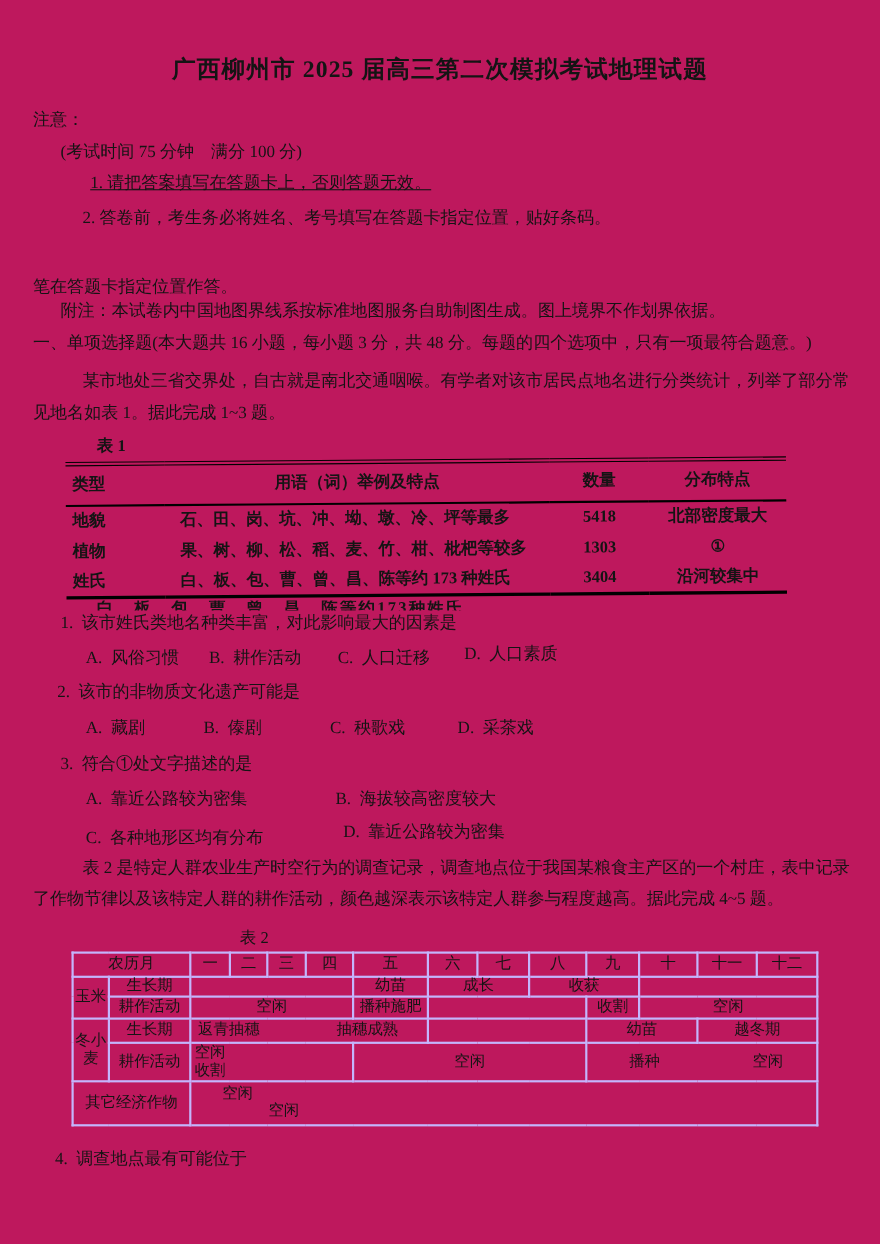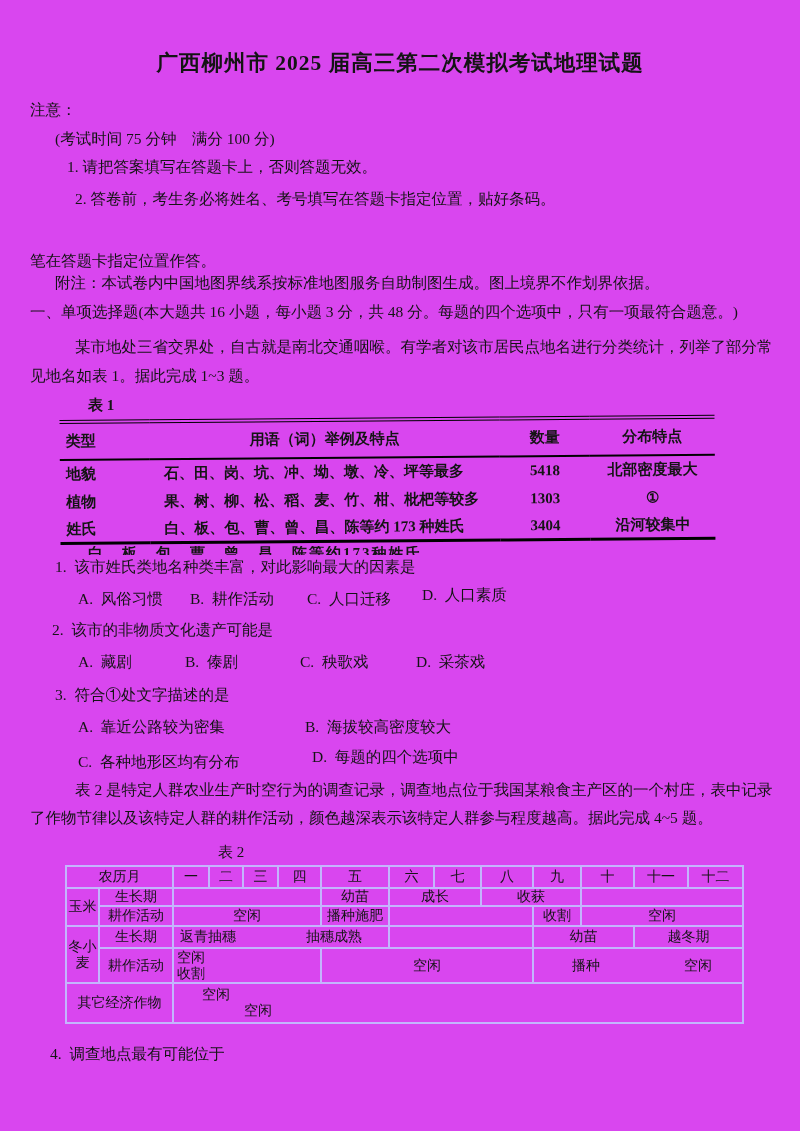--- a/index.html
+++ b/index.html
@@ -1,17 +1,17 @@
 <!DOCTYPE html>
 <html><head>
 <meta charset="utf-8">
 <style>
   html,body{margin:0;padding:0;background:#ffffff;}
   .page{
-    position:relative;width:800px;height:1131px;background:#d946ef;
+    position:relative;width:800px;height:1131px;background:#be185d;
     font-family:"Liberation Serif","DejaVu Serif",serif;color:#141414;
     overflow:hidden;
   }
   .t{position:absolute;white-space:pre;font-size:15.5px;line-height:1.25;}
   .title{
     position:absolute;left:0;right:0;top:48px;text-align:center;
     font-size:21.5px;font-weight:bold;letter-spacing:1px;white-space:pre;
   }
   .cap{position:absolute;white-space:pre;font-size:15px;}
   .bold{font-weight:bold;}
@@ -48,21 +48,21 @@
 </style>
 </head>
 <body>
 
 <div class="page">
 
   <div class="title">广西柳州市 2025 届高三第二次模拟考试地理试题</div>
 
   <div class="t" style="left:30px;top:100px;">注意：</div>
   <div class="t" style="left:55px;top:129px;">(考试时间 75 分钟　满分 100 分)</div>
-  <div class="t" style="left:67px;top:157px;">1. 请把答案填写在答题卡上，否则答题无效。</div>
+  <div class="t" style="left:82px;top:157px;text-decoration:underline;">1. 请把答案填写在答题卡上，否则答题无效。</div>
   <div class="t" style="left:75px;top:189px;">2. 答卷前，考生务必将姓名、考号填写在答题卡指定位置，贴好条码。</div>
   <div class="t" style="left:30px;top:251px;">笔在答题卡指定位置作答。</div>
   <div class="t" style="left:33px;top:273px;margin-left:22px;">附注：本试卷内中国地图界线系按标准地图服务自助制图生成。图上境界不作划界依据。</div>
 
   <div class="t" style="left:30px;top:302px;">一、单项选择题(本大题共 16 小题，每小题 3 分，共 48 分。每题的四个选项中，只有一项最符合题意。)</div>
   <div class="t" style="left:75px;top:337px;">某市地处三省交界处，自古就是南北交通咽喉。有学者对该市居民点地名进行分类统计，列举了部分常</div>
   <div class="t" style="left:30px;top:366px;">见地名如表 1。据此完成 1~3 题。</div>
 
   <div class="cap bold" style="left:88px;top:396px;">表 1</div>
   <table id="table1">
@@ -110,21 +110,21 @@
   <div class="t" style="left:52px;top:620px;">2.  该市的非物质文化遗产可能是</div>
   <div class="t" style="left:78px;top:652px;">A.  藏剧</div>
   <div class="t" style="left:185px;top:652px;">B.  傣剧</div>
   <div class="t" style="left:300px;top:652px;">C.  秧歌戏</div>
   <div class="t" style="left:416px;top:652px;">D.  采茶戏</div>
 
   <div class="t" style="left:55px;top:685px;">3.  符合①处文字描述的是</div>
   <div class="t" style="left:78px;top:717px;">A.  靠近公路较为密集</div>
   <div class="t" style="left:305px;top:717px;">B.  海拔较高密度较大</div>
   <div class="t" style="left:78px;top:752px;">C.  各种地形区均有分布</div>
-  <div class="t" style="left:312px;top:747px;">D.  每题的四个选项中</div>
+  <div class="t" style="left:312px;top:747px;">D.  靠近公路较为密集</div>
 
   <div class="t" style="left:75px;top:780px;">表 2 是特定人群农业生产时空行为的调查记录，调查地点位于我国某粮食主产区的一个村庄，表中记录</div>
   <div class="t" style="left:30px;top:808px;">了作物节律以及该特定人群的耕作活动，颜色越深表示该特定人群参与程度越高。据此完成 4~5 题。</div>
 
   <div class="cap" style="left:218px;top:843px;">表 2</div>
   <table id="table2">
       <colgroup>
         <col style="width: 33px;">
         <col style="width: 74px;">
         <col style="width: 36px;">

